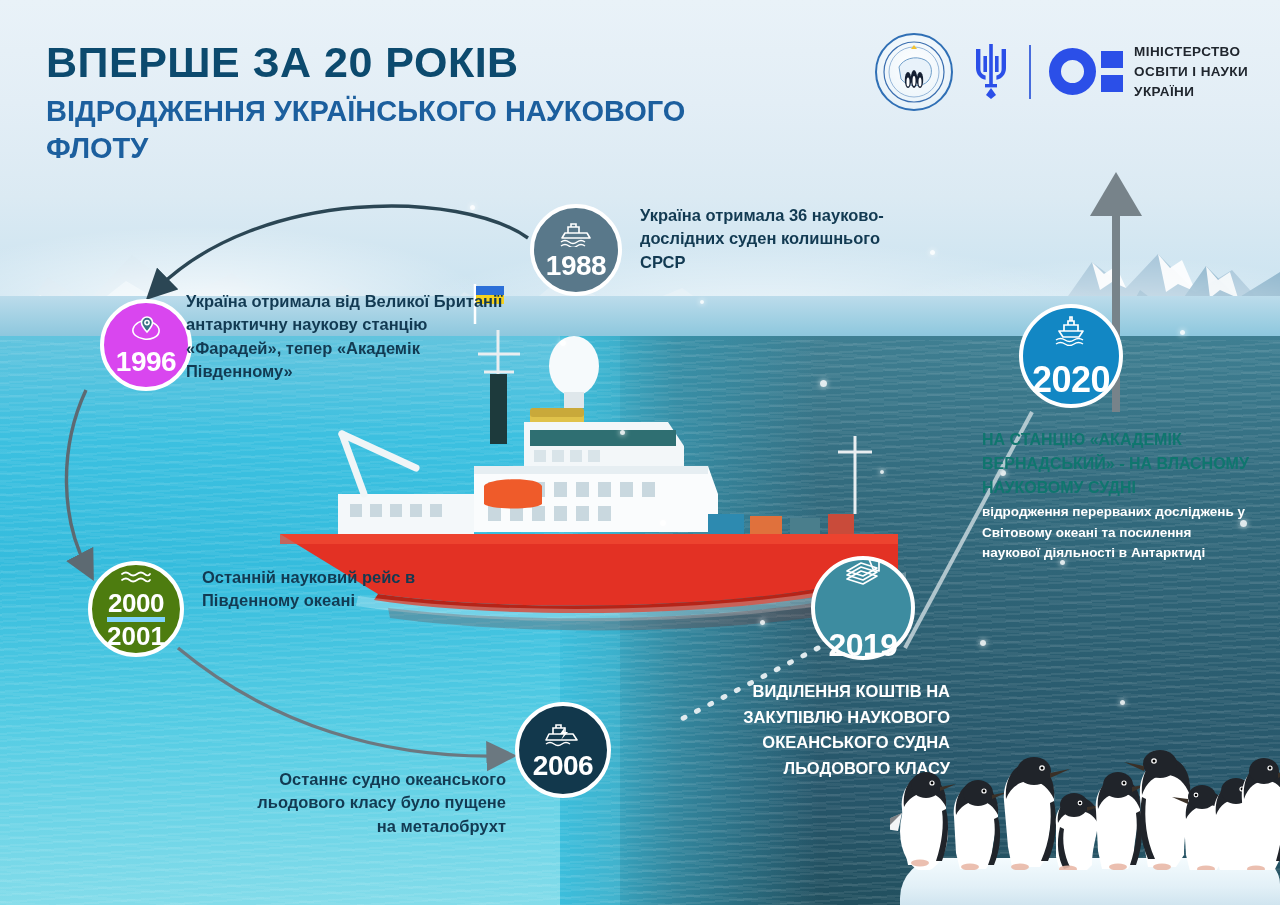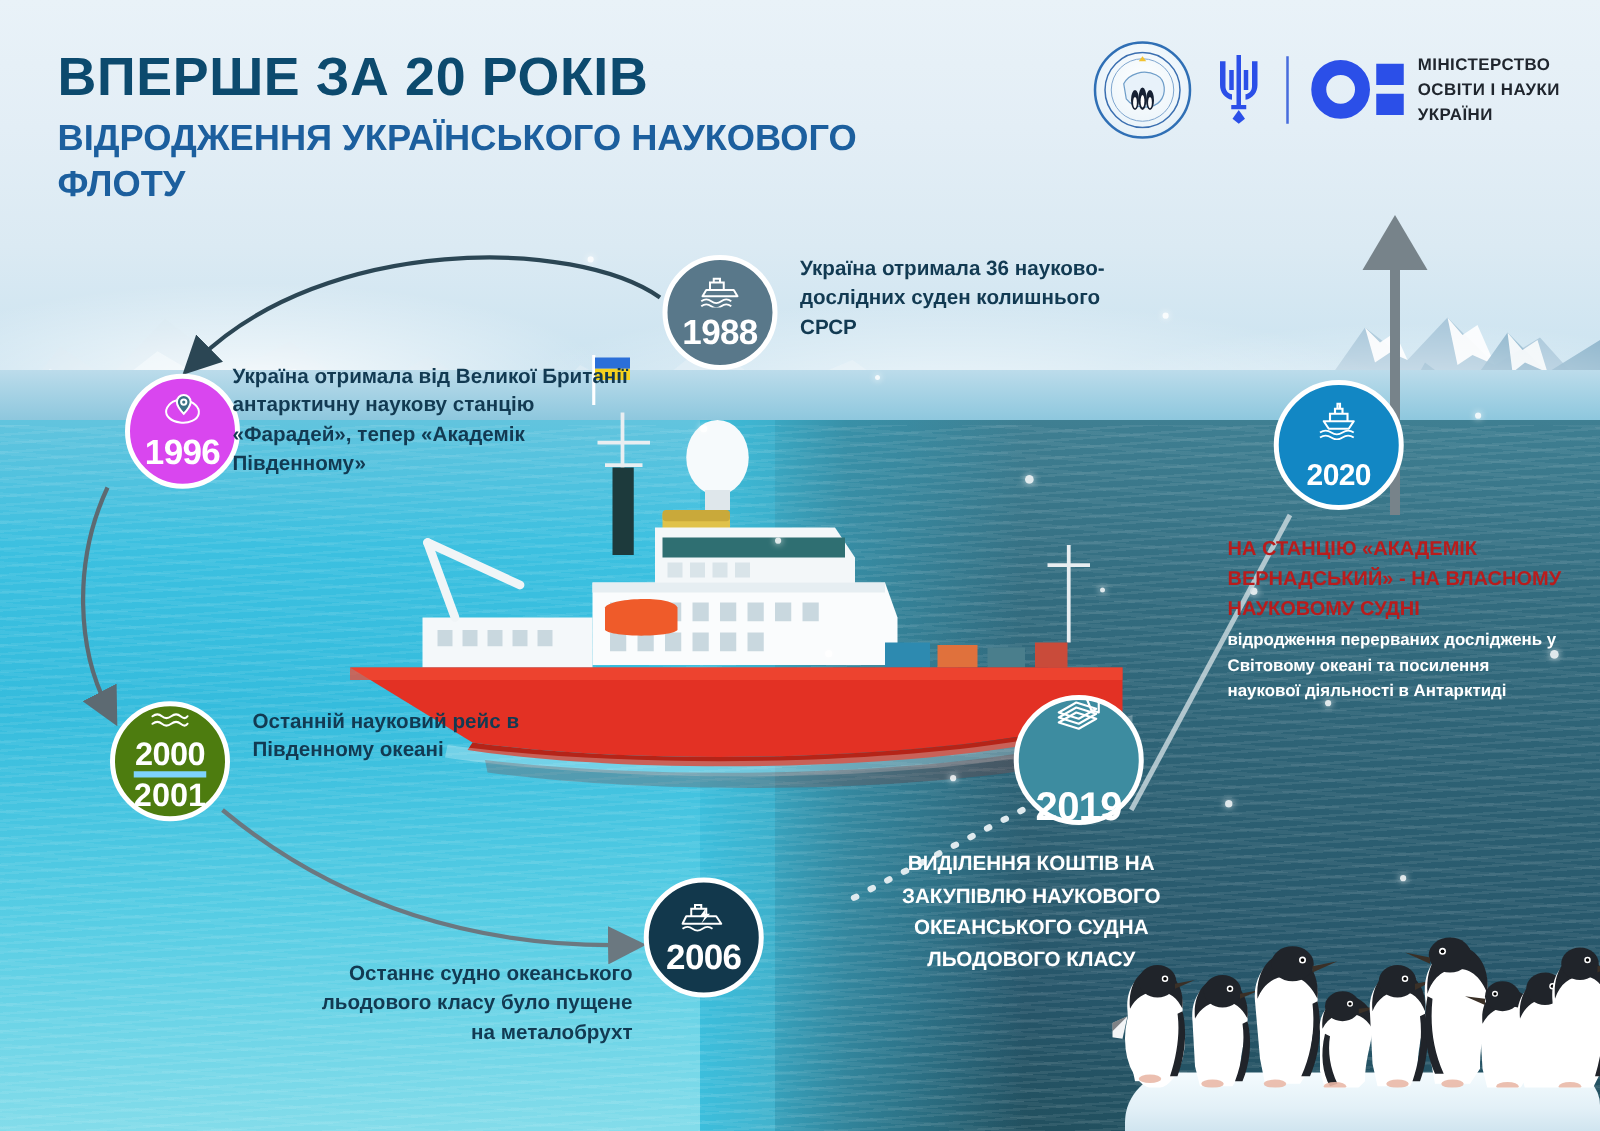--- a/index.html
+++ b/index.html
@@ -100,34 +100,34 @@
   #node-1996{left:100px;top:299px;width:92px;height:92px;background:#d946ef;}
   #node-1996 .yr{font-size:28px;margin-top:1px;}
   #node-2000{left:88px;top:561px;width:96px;height:96px;background:#4d7c0f;text-align:center;}
   #node-2000 .yr{font-size:26px;line-height:1.0;}
   #node-2000 .yr2{font-size:26px;font-weight:bold;line-height:1.0;border-top:5px solid #7dd3fc;padding-top:1px;margin-top:1px;}
   #node-2006{left:515px;top:702px;width:96px;height:96px;background:#12384c;}
   #node-2006 .yr{font-size:28px;margin-top:1px;}
   #node-2019{left:811px;top:556px;width:104px;height:104px;background:#3d8ca0;gap:40px;}
   #node-2019 .yr{font-size:32px;margin-top:1px;}
   #node-2020{left:1019px;top:304px;width:104px;height:104px;background:#1287c4;}
-  #node-2020 .yr{font-size:24px;margin-top:12px;}
+  #node-2020 .yr{font-size:36px;margin-top:12px;}
 
   
   .txt{position:absolute;font-weight:bold;line-height:1.42;}
   .txt-dark{color:#123a52;}
   .txt-white{color:#ffffff;}
 
   #txt-1991{left:640px;top:204px;width:280px;font-size:16.5px;}
   #txt-1996{left:186px;top:290px;width:330px;font-size:16.5px;}
   #txt-2000{left:202px;top:566px;width:230px;font-size:16.5px;}
   #txt-2006{left:236px;top:768px;width:270px;font-size:16.5px;text-align:right;}
-  #txt-2019{left:700px;top:679px;width:250px;font-size:16.5px;text-align:center;line-height:1.55;}
+  #txt-2019{left:700px;top:679px;width:250px;font-size:16.5px;text-align:right;line-height:1.55;}
   #txt-2020{left:982px;top:428px;width:270px;}
-  #txt-2020 .head{font-size:16px;font-weight:bold;line-height:1.5;color:#b91c1c;}
+  #txt-2020 .head{font-size:16px;font-weight:bold;line-height:1.5;color:#0f766e;}
   #txt-2020 .body{font-size:13.5px;font-weight:bold;line-height:1.52;color:#fff;margin-top:2px;}
 
   
   .connectors{position:absolute;left:0;top:0;width:1280px;height:905px;pointer-events:none;}
 
   
   .ice-shelf{position:absolute;left:900px;top:858px;width:380px;height:48px;
     background:linear-gradient(180deg,#f4fbfe 0%,#e2f0f7 60%,#cfe4ef 100%);
     border-radius:40px 26px 0 0;}
   .penguins{position:absolute;left:890px;top:735px;width:390px;height:135px;}

